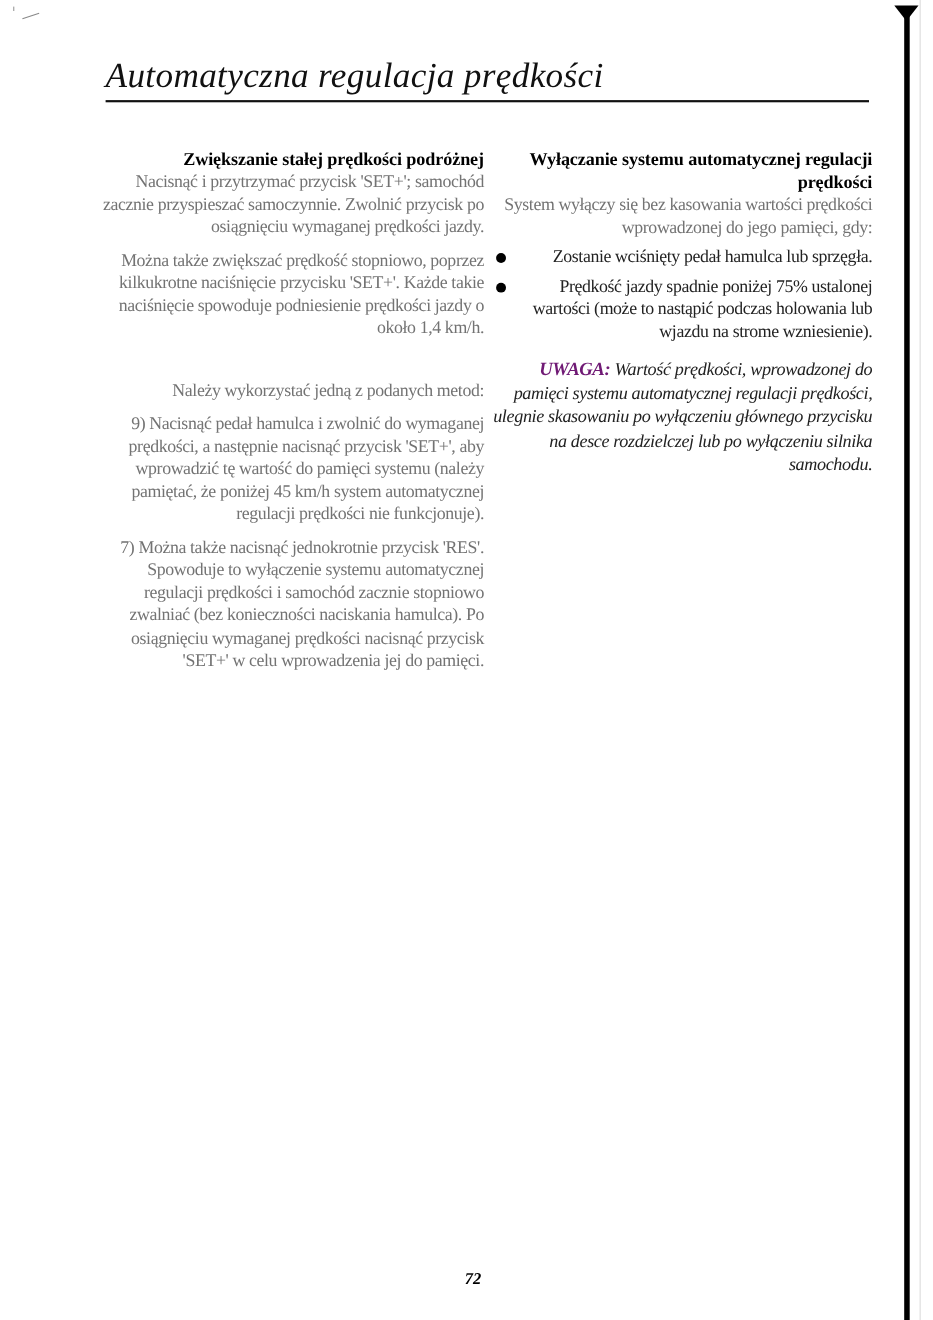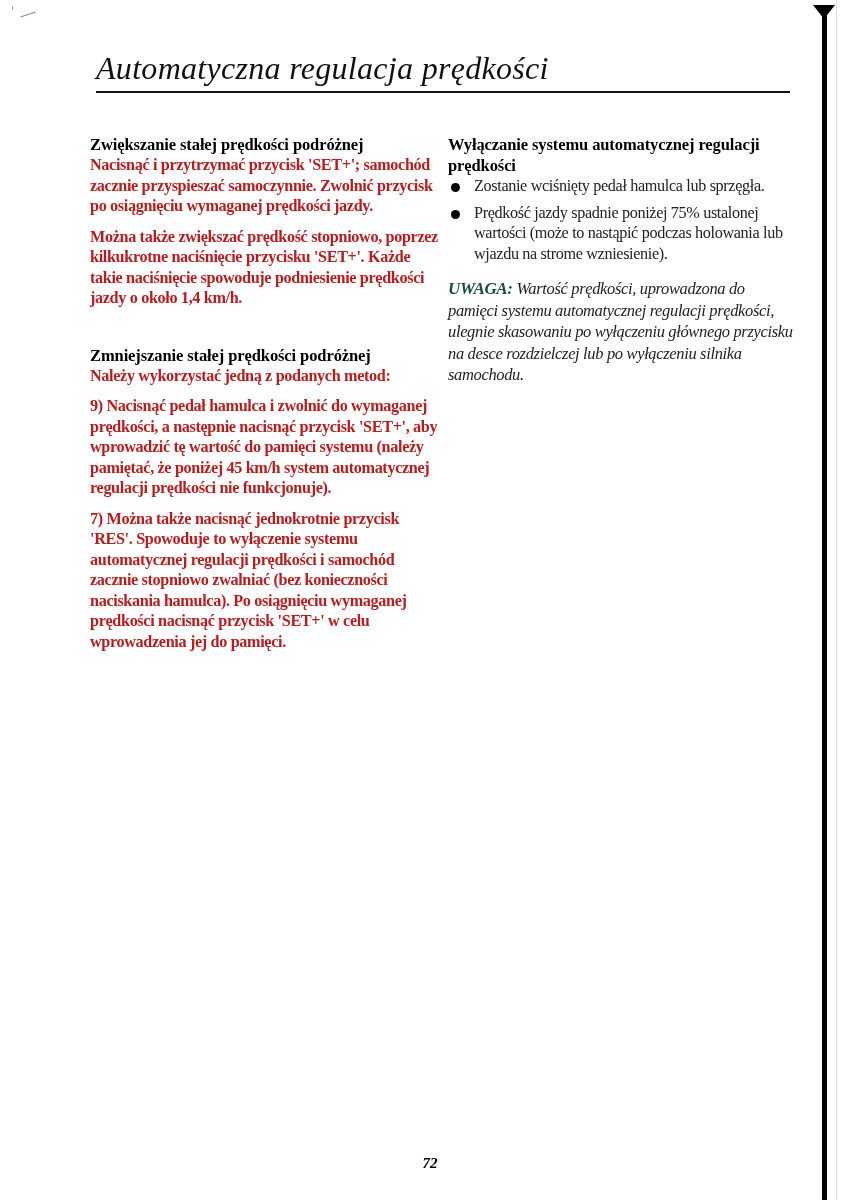--- a/index.html
+++ b/index.html
@@ -62,35 +62,35 @@
       width: 1px; height: 1200px;
       background: #dcdcdc;
     }
     .col {
       position: absolute;
       top: 134px;
       width: 350px;
       font-size: 16.2px;
       line-height: 20.5px;
       letter-spacing: -0.35px;
+      text-align: right;
     }
     .col-left { left: 90px; }
     .col-right { left: 448px; width: 345px; }
     .heading {
       font-weight: bold;
       font-size: 16.5px;
       line-height: 21px;
       margin: 0;
       color: #000;
       letter-spacing: -0.1px;
     }
     .para {
       margin: 0 0 10px 0;
-      color: #b91c1c;
-      font-weight: bold;
+      color: #737373;
     }
     .heading + .para { margin-top: 0; }
     .section-gap { height: 26px; }
     .bullet-list {
       list-style: none;
       margin: 0 0 8px 0;
       padding: 0;
     }
     .bullet-item {
       position: relative;
@@ -108,21 +108,21 @@
     .note {
       margin-top: 14px;
       font-style: italic;
       font-size: 16.5px;
       line-height: 21.5px;
       color: #222;
     }
     .note-label {
       font-weight: bold;
       font-style: italic;
-      color: #14532d;
+      color: #701a75;
       font-size: 17px;
       margin-top: 28px;
     }
     .page-number {
       position: absolute;
       left: 0; width: 860px;
       top: 1155px;
       text-align: center;
       font-weight: bold;
       font-style: italic;
@@ -146,41 +146,41 @@
 <div class="col col-left">
   <section>
     <h2 class="heading">Zwiększanie stałej prędkości podróżnej</h2>
     <p class="para">Nacisnąć i przytrzymać przycisk 'SET+'; samochód zacznie przyspieszać samoczynnie. Zwolnić przycisk po osiągnięciu wymaganej prędkości jazdy.</p>
     <p class="para">Można także zwiększać prędkość stopniowo, poprzez kilkukrotne naciśnięcie przycisku 'SET+'. Każde takie naciśnięcie spowoduje podniesienie prędkości jazdy o około 1,4 km/h.</p>
   </section>
 
   <div class="section-gap"></div>
 
   <section>
-    <h2 class="heading">Zmniejszanie stałej prędkości podróżnej</h2>
     <p class="para">Należy wykorzystać jedną z podanych metod:</p>
     <p class="para">9) Nacisnąć pedał hamulca i zwolnić do wymaganej prędkości, a następnie nacisnąć przycisk 'SET+', aby wprowadzić tę wartość do pamięci systemu (należy pamiętać, że poniżej 45 km/h system automatycznej regulacji prędkości nie funkcjonuje).</p>
     <p class="para">7) Można także nacisnąć jednokrotnie przycisk 'RES'. Spowoduje to wyłączenie systemu automatycznej regulacji prędkości i samochód zacznie stopniowo zwalniać (bez konieczności naciskania hamulca). Po osiągnięciu wymaganej prędkości nacisnąć przycisk 'SET+' w celu wprowadzenia jej do pamięci.</p>
   </section>
 </div>
 
 <div class="col col-right">
   <section>
     <h2 class="heading">Wyłączanie systemu automatycznej regulacji prędkości</h2>
+    <p class="para" style="margin-bottom:6px;">System wyłączy się bez kasowania wartości prędkości wprowadzonej do jego pamięci, gdy:</p>
     <ul class="bullet-list">
       <li class="bullet-item">
         <span class="bullet-dot"></span>
         <span>Zostanie wciśnięty pedał hamulca lub sprzęgła.</span>
       </li>
       <li class="bullet-item">
         <span class="bullet-dot"></span>
         <span>Prędkość jazdy spadnie poniżej 75% ustalonej wartości (może to nastąpić podczas holowania lub wjazdu na strome wzniesienie).</span>
       </li>
     </ul>
   </section>
 
   <p class="note">
     <span class="note-label">UWAGA:</span>
-    <span>Wartość prędkości, uprowadzona do pamięci systemu automatycznej regulacji prędkości, ulegnie skasowaniu po wyłączeniu głównego przycisku na desce rozdzielczej lub po wyłączeniu silnika samochodu.</span>
+    <span>Wartość prędkości, wprowadzonej do pamięci systemu automatycznej regulacji prędkości, ulegnie skasowaniu po wyłączeniu głównego przycisku na desce rozdzielczej lub po wyłączeniu silnika samochodu.</span>
   </p>
 </div>
 
 <div class="page-number">72</div>
 
 </body></html>

